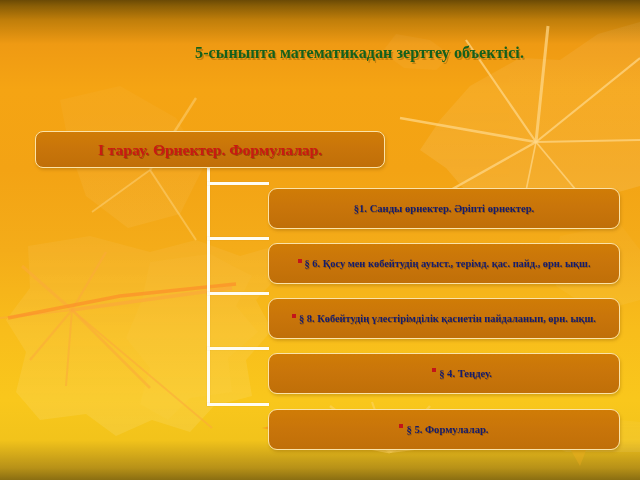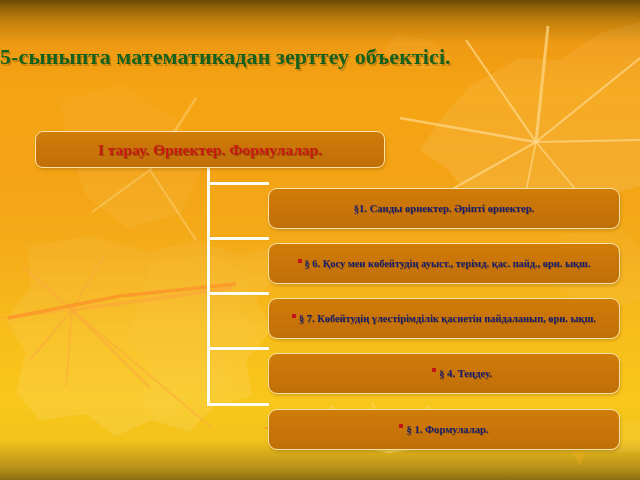--- a/index.html
+++ b/index.html
@@ -37,22 +37,22 @@
     pointer-events: none;
   }
   .leafwrap svg { display: block; }
 
   
   #title {
     position: absolute;
     left: 0;
     top: 44px;
     width: 524px;
-    text-align: left;
-    font-size: 22px;
+    text-align: right;
+    font-size: 16px;
     font-weight: bold;
     color: #14601c;
     letter-spacing: .1px;
     text-shadow: 1.5px 1.5px 0 rgba(90,60,0,.30);
     white-space: nowrap;
   }
 
   
   .node {
     position: absolute;
@@ -245,31 +245,31 @@
   <div class="node leaf-node" id="node-s2">
     <span class="node-label">
       <i class="bullet"></i>
       <span>§ 6. Қосу мен көбейтудің ауыст., терімд. қас. пайд., өрн. ықш.</span>
     </span>
   </div>
 
   <div class="node leaf-node" id="node-s3">
     <span class="node-label">
       <i class="bullet"></i>
-      <span>§ 7. Көбейтудің үлестірімділік қасиетін пайдаланып, өрн. ықш.</span>
+      <span>§ 8. Көбейтудің үлестірімділік қасиетін пайдаланып, өрн. ықш.</span>
     </span>
   </div>
 
   <div class="node leaf-node" id="node-s4">
     <span class="node-label">
       <i class="bullet"></i>
       <span>§ 4. Теңдеу.</span>
     </span>
   </div>
 
   <div class="node leaf-node" id="node-s5">
     <span class="node-label">
       <i class="bullet"></i>
-      <span>§ 1. Формулалар.</span>
+      <span>§ 5. Формулалар.</span>
     </span>
   </div>
 
 </div>
 
 </body></html>

